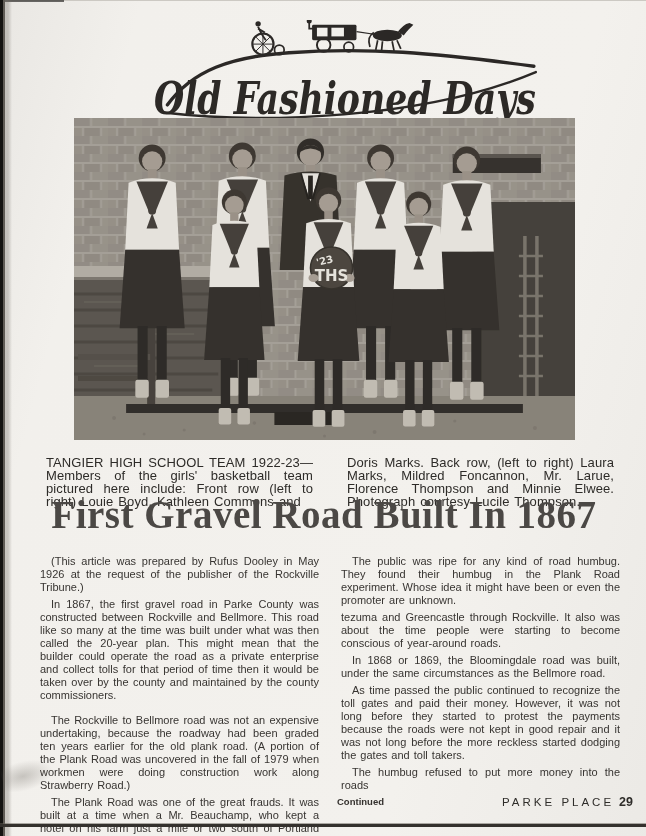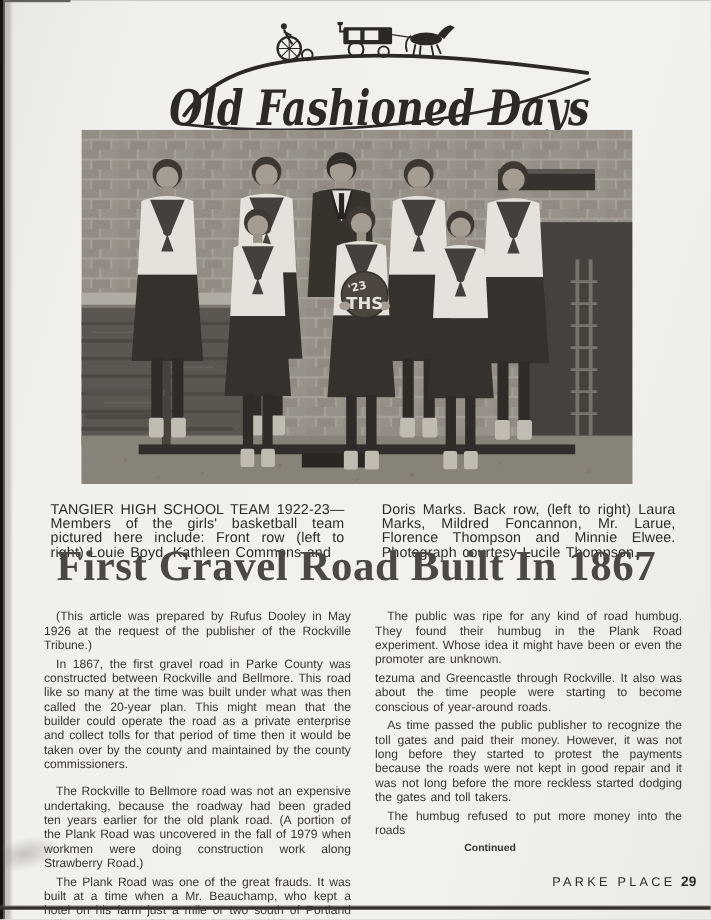--- a/index.html
+++ b/index.html
@@ -33,21 +33,21 @@
     text-align:justify; color:#2d2b28; word-spacing:1.2px; letter-spacing:.1px; }
 
   .headline { position:absolute; left:30px; top:492px; width:588px; margin:0; text-align:center;
     font-size:39px; font-weight:bold; color:#4b4845; letter-spacing:.5px; white-space:nowrap;font-family:Liberation Serif, serif; }
 
   .article { position:absolute; left:36px; top:551px; width:588px; display:flex; gap:14px; color:#373431; }
   .col { width:287px; }
   .para { margin:4px; font-size:11px; line-height:13px; text-align:justify; word-spacing:1px; }
   .indent { text-indent:11px; }
   .space-before { margin-top:12px; }
-  .continued { margin:2px 70px 12px 0; text-align:center; font-weight:bold; font-size:9.5px; color:#34312e; }
+  .continued { margin:2px 70px 12px 0; text-align:left; font-weight:bold; font-size:9.5px; color:#34312e; }
 
   .footer { position:absolute; right:33px; top:792px; color:#2f2d2a; white-space:nowrap; }
   .pub { font-size:11.5px; letter-spacing:3px; }
   .pagenum { font-size:12.5px; font-weight:bold; margin-left:5px; letter-spacing:0; }
 </style>
 </head>
 <body>
 
 <div class="page">
   <div class="edge-top"></div>
@@ -216,21 +216,22 @@
   <div class="article">
     <div class="col">
       <p class="para indent">(This article was prepared by Rufus Dooley in May 1926 at the request of the publisher of the Rockville Tribune.)</p>
       <p class="para indent">In 1867, the first gravel road in Parke County was constructed between Rockville and Bellmore. This road like so many at the time was built under what was then called the 20-year plan. This might mean that the builder could operate the road as a private enterprise and collect tolls for that period of time then it would be taken over by the county and maintained by the county commissioners.</p>
       <p class="para indent space-before">The Rockville to Bellmore road was not an expensive undertaking, because the roadway had been graded ten years earlier for the old plank road. (A portion of the Plank Road was uncovered in the fall of 1979 when workmen were doing construction work along Strawberry Road.)</p>
       <p class="para indent">The Plank Road was one of the great frauds. It was built at a time when a Mr. Beauchamp, who kept a hotel on his farm just a mile or two south of Portland Mills, was successfully operating a hack line between Tue-</p>
     </div>
     <div class="col">
       <p class="para indent">The public was ripe for any kind of road humbug. They found their humbug in the Plank Road experiment. Whose idea it might have been or even the promoter are unknown.</p>
       <p class="para">tezuma and Greencastle through Rockville. It also was about the time people were starting to become conscious of year-around roads.</p>
-      <p class="para indent">As time passed the public publisher to recognize the toll gates and paid their money. However, it was not long before they started to protest the payments because the roads were not kept in good repair and it was not long before the more reckless started dodging the gates and toll takers.</p>
+      <p class="para indent">In 1868 or 1869, the Bloomingdale road was built, under the same circumstances as the Bellmore road.</p>
+      <p class="para indent">As time passed the public continued to recognize the toll gates and paid their money. However, it was not long before they started to protest the payments because the roads were not kept in good repair and it was not long before the more reckless started dodging the gates and toll takers.</p>
       <p class="para indent">The humbug refused to put more money into the roads</p>
       <p class="continued">Continued</p>
     </div>
   </div>
 
   <div class="footer">
     <span class="pub">PARKE PLACE</span><span class="pagenum">29</span>
   </div>
 </div>
 

